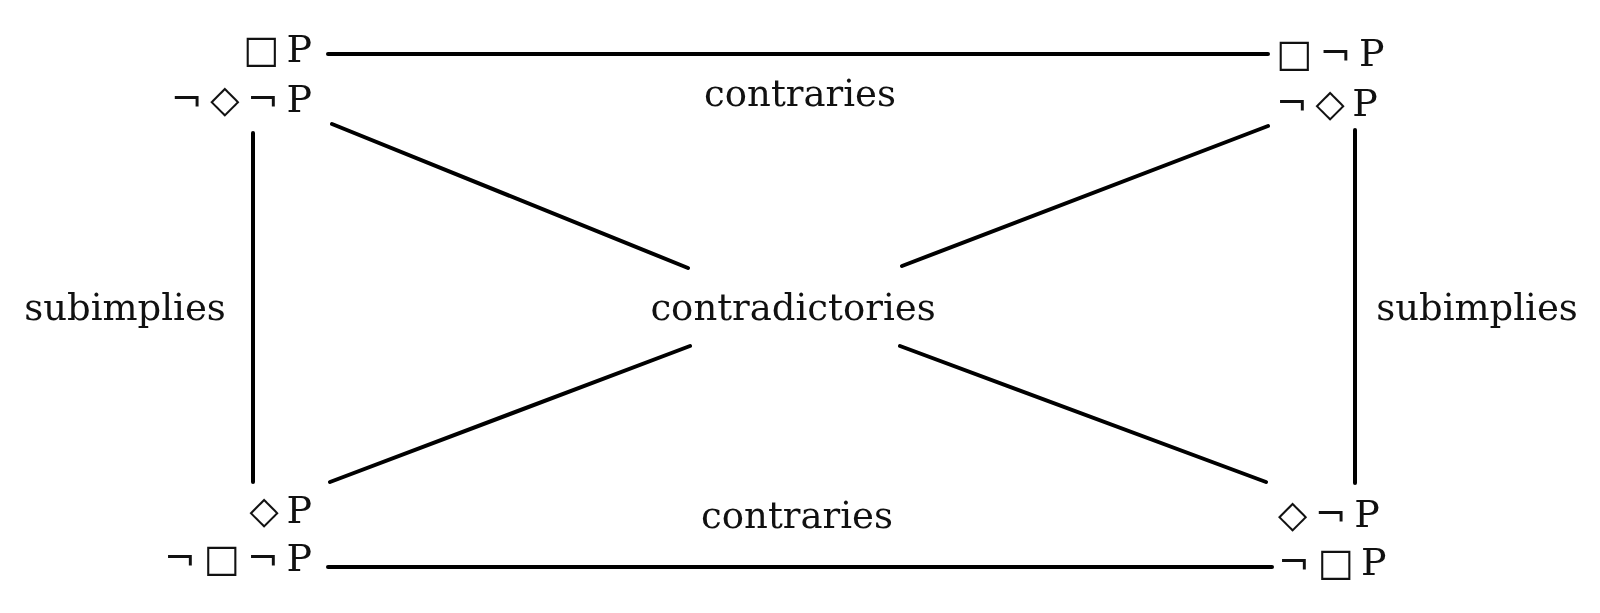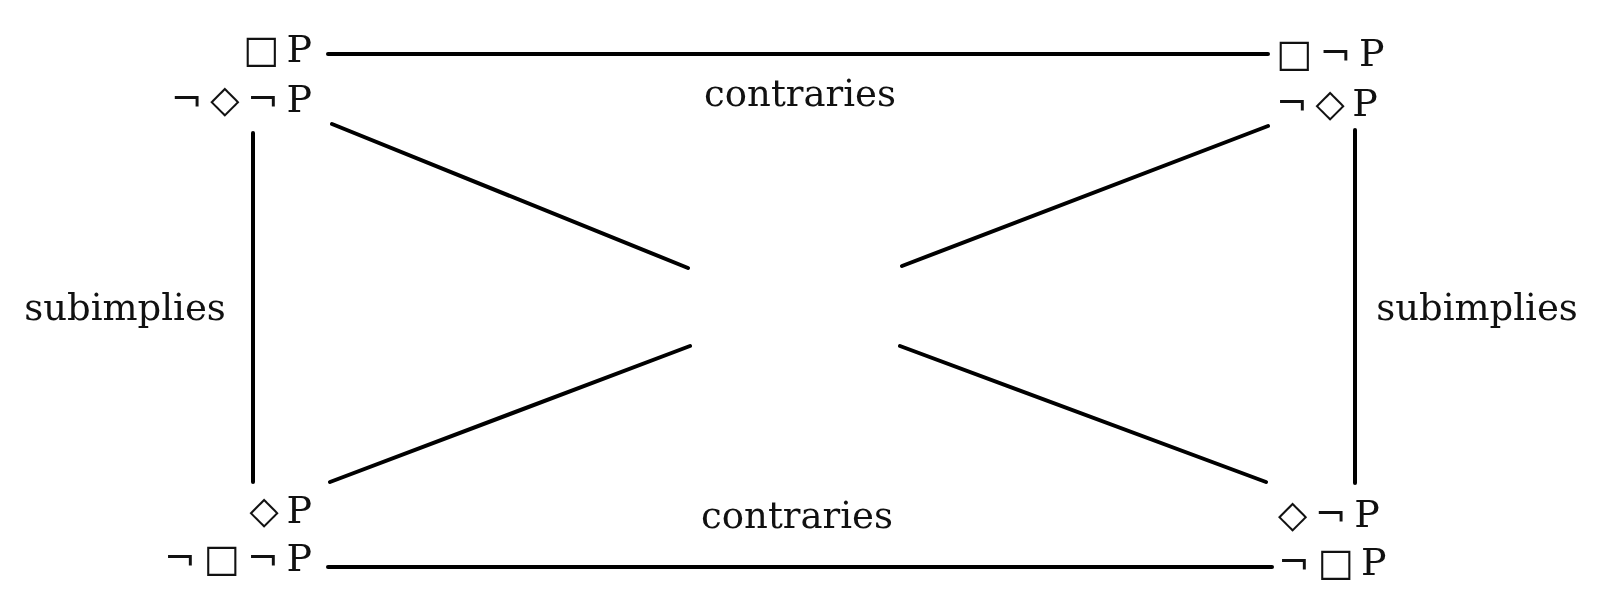--- a/index.html
+++ b/index.html
@@ -79,17 +79,18 @@
     <div>◇ P</div>
     <div>¬ □ ¬ P</div>
   </div>
 
   <div class="node node-br">
     <div>◇ ¬ P</div>
     <div>¬ □ P</div>
   </div>
 
   <div class="rel-label lbl-contraries-top">contraries</div>
+  <div class="rel-label lbl-contradictories">contradictories</div>
   <div class="rel-label lbl-contraries-bottom">contraries</div>
   <div class="rel-label lbl-subimplies-left">subimplies</div>
   <div class="rel-label lbl-subimplies-right">subimplies</div>
 
 </div>
 
 </body></html>

